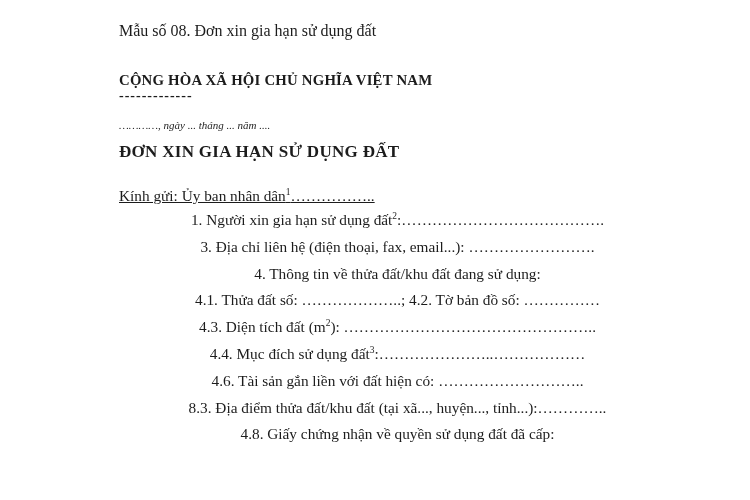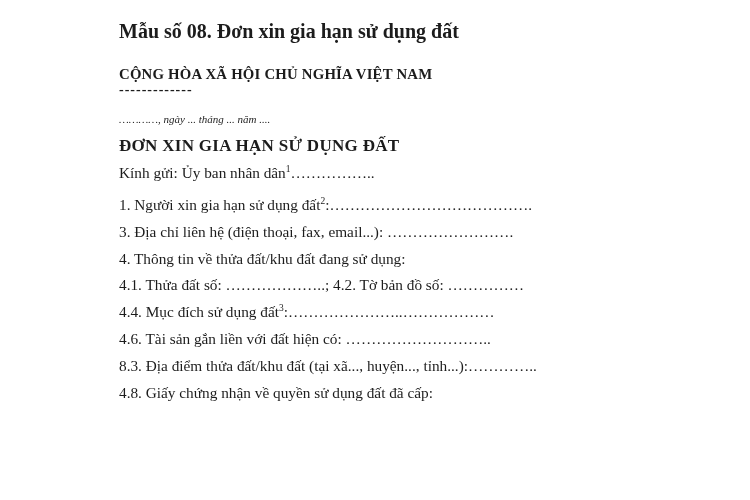--- a/index.html
+++ b/index.html
@@ -14,24 +14,24 @@
     font-family: "Liberation Serif", "DejaVu Serif", serif;
     overflow: hidden;
   }
   .content {
     position: absolute;
     left: 119px;
     top: 21px;
     width: 557px;
   }
   .form-label {
-    font-weight: bold;
-    font-size: 20px;
+    font-weight: normal;
+    font-size: 16px;
     line-height: 20px;
-    margin-bottom: 23px;
+    margin-bottom: 29px;
     white-space: nowrap;
   }
   .center-block { text-align: left; }
   .motto1 {
     font-weight: bold;
     font-size: 14.8px;
     line-height: 20px;
     letter-spacing: 0.2px;
     white-space: nowrap;
   }
@@ -58,26 +58,27 @@
     font-weight: bold;
     font-size: 17px;
     line-height: 22px;
     margin-top: 6px;
     letter-spacing: 0.3px;
     white-space: nowrap;
   }
   .salutation {
     font-size: 15.3px;
     line-height: 22px;
-    margin-top: 5px;
+    margin-top: 22px;
     white-space: nowrap;
+    text-decoration: underline;
   }
   .body-lines {
-    margin-top: 8px;
     font-size: 15.3px;
+    text-align: center;
   }
   .line {
     line-height: 26.8px;
     white-space: nowrap;
   }
   sup {
     font-size: 9.5px;
     line-height: 0;
     vertical-align: super;
   }
@@ -96,20 +97,21 @@
       <div class="date-line">…………, ngày ... tháng ... năm ....</div>
       <div class="doc-title">ĐƠN XIN GIA HẠN SỬ DỤNG ĐẤT</div>
       <div class="salutation"><span>Kính gửi: Ủy ban nhân dân</span><sup>1</sup><span>……………..</span></div>
     </div>
 
     <div class="body-lines">
       <div class="line"><span>1. Người xin gia hạn sử dụng đất</span><sup>2</sup><span>:………………………………….</span></div>
       <div class="line"><span>3. Địa chỉ liên hệ (điện thoại, fax, email...): …………………….</span><sup></sup><span></span></div>
       <div class="line"><span>4. Thông tin về thửa đất/khu đất đang sử dụng:</span><sup></sup><span></span></div>
       <div class="line"><span>4.1. Thửa đất số: ………………..; 4.2. Tờ bản đồ số: ……………</span><sup></sup><span></span></div>
+      <div class="line"><span>4.3. Diện tích đất (m</span><sup>2</sup><span>): …………………………………………..</span></div>
       <div class="line"><span>4.4. Mục đích sử dụng đất</span><sup>3</sup><span>:…………………..………………</span></div>
       <div class="line"><span>4.6. Tài sản gắn liền với đất hiện có: ………………………..</span><sup></sup><span></span></div>
       <div class="line"><span>8.3. Địa điểm thửa đất/khu đất (tại xã..., huyện..., tỉnh...):…………..</span><sup></sup><span></span></div>
       <div class="line"><span>4.8. Giấy chứng nhận về quyền sử dụng đất đã cấp:</span><sup></sup><span></span></div>
     </div>
 
   </div>
 </div>
 
 </body></html>

